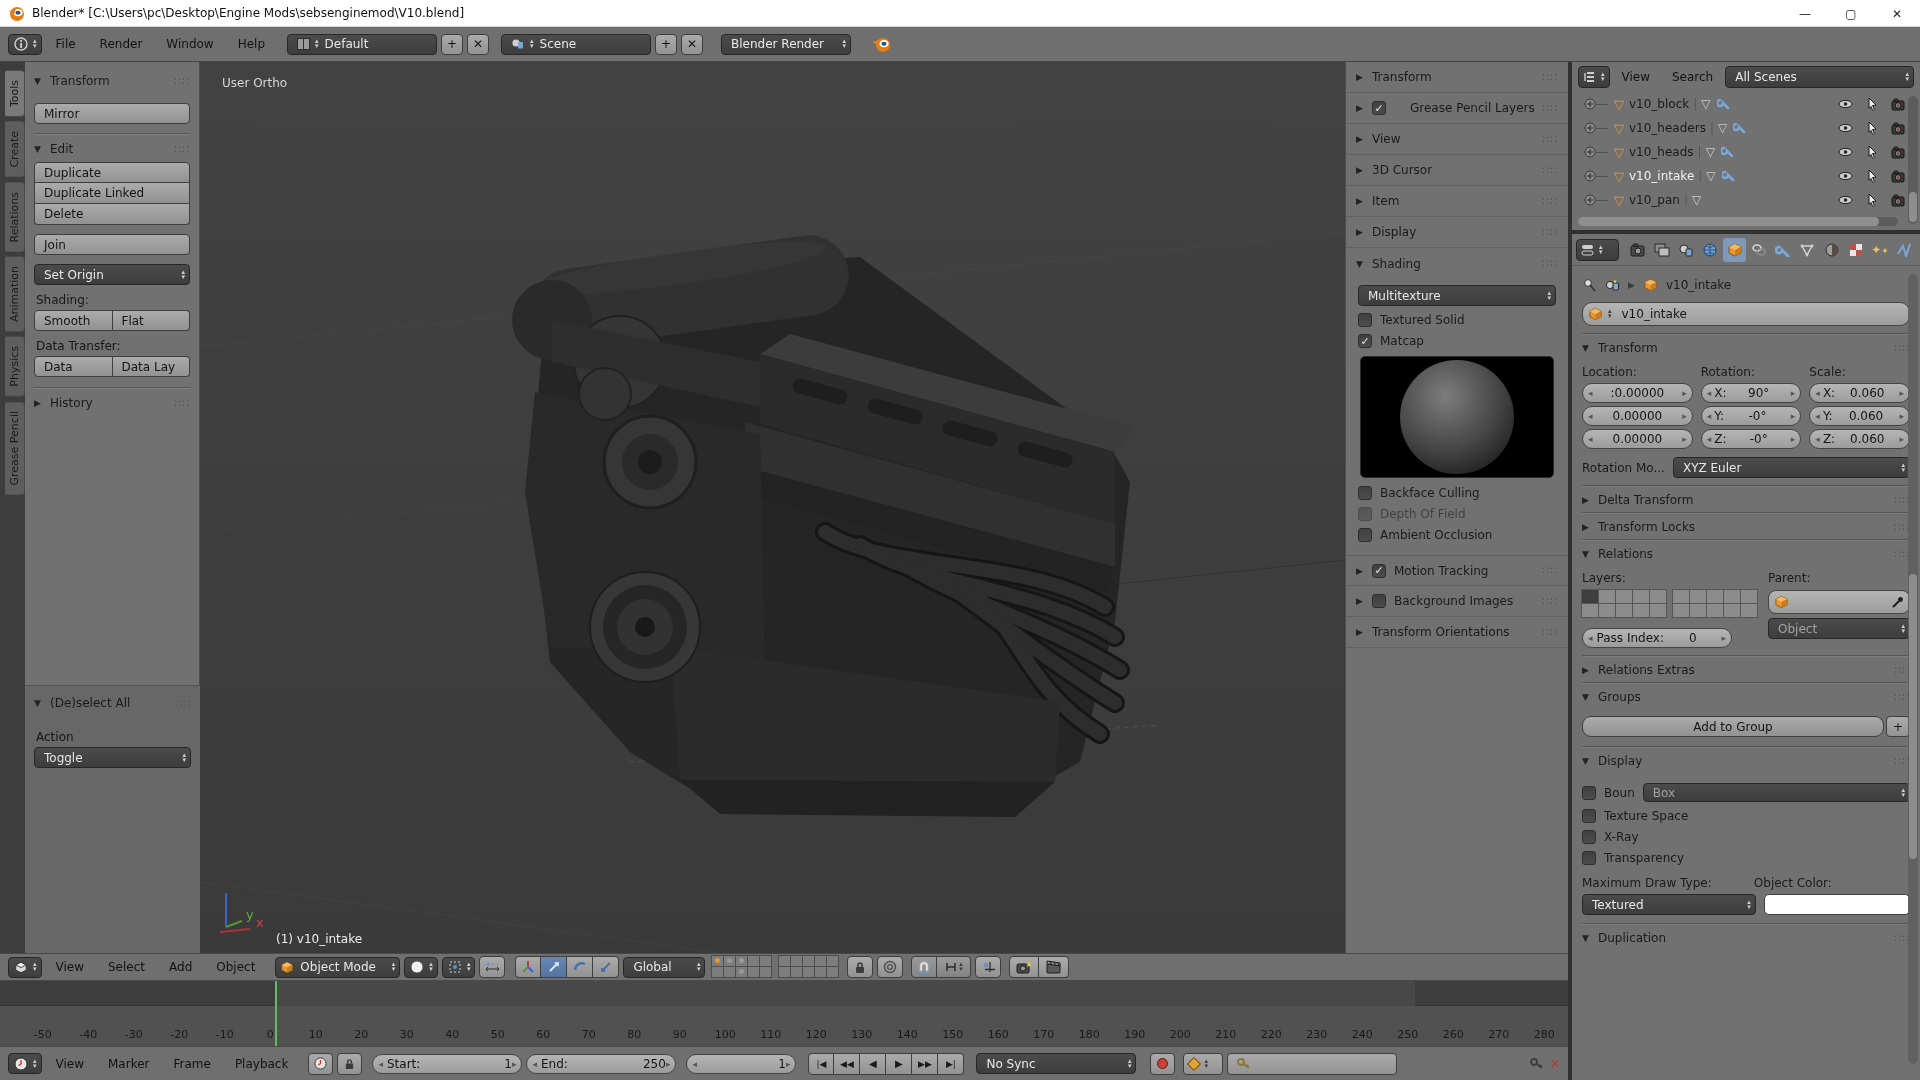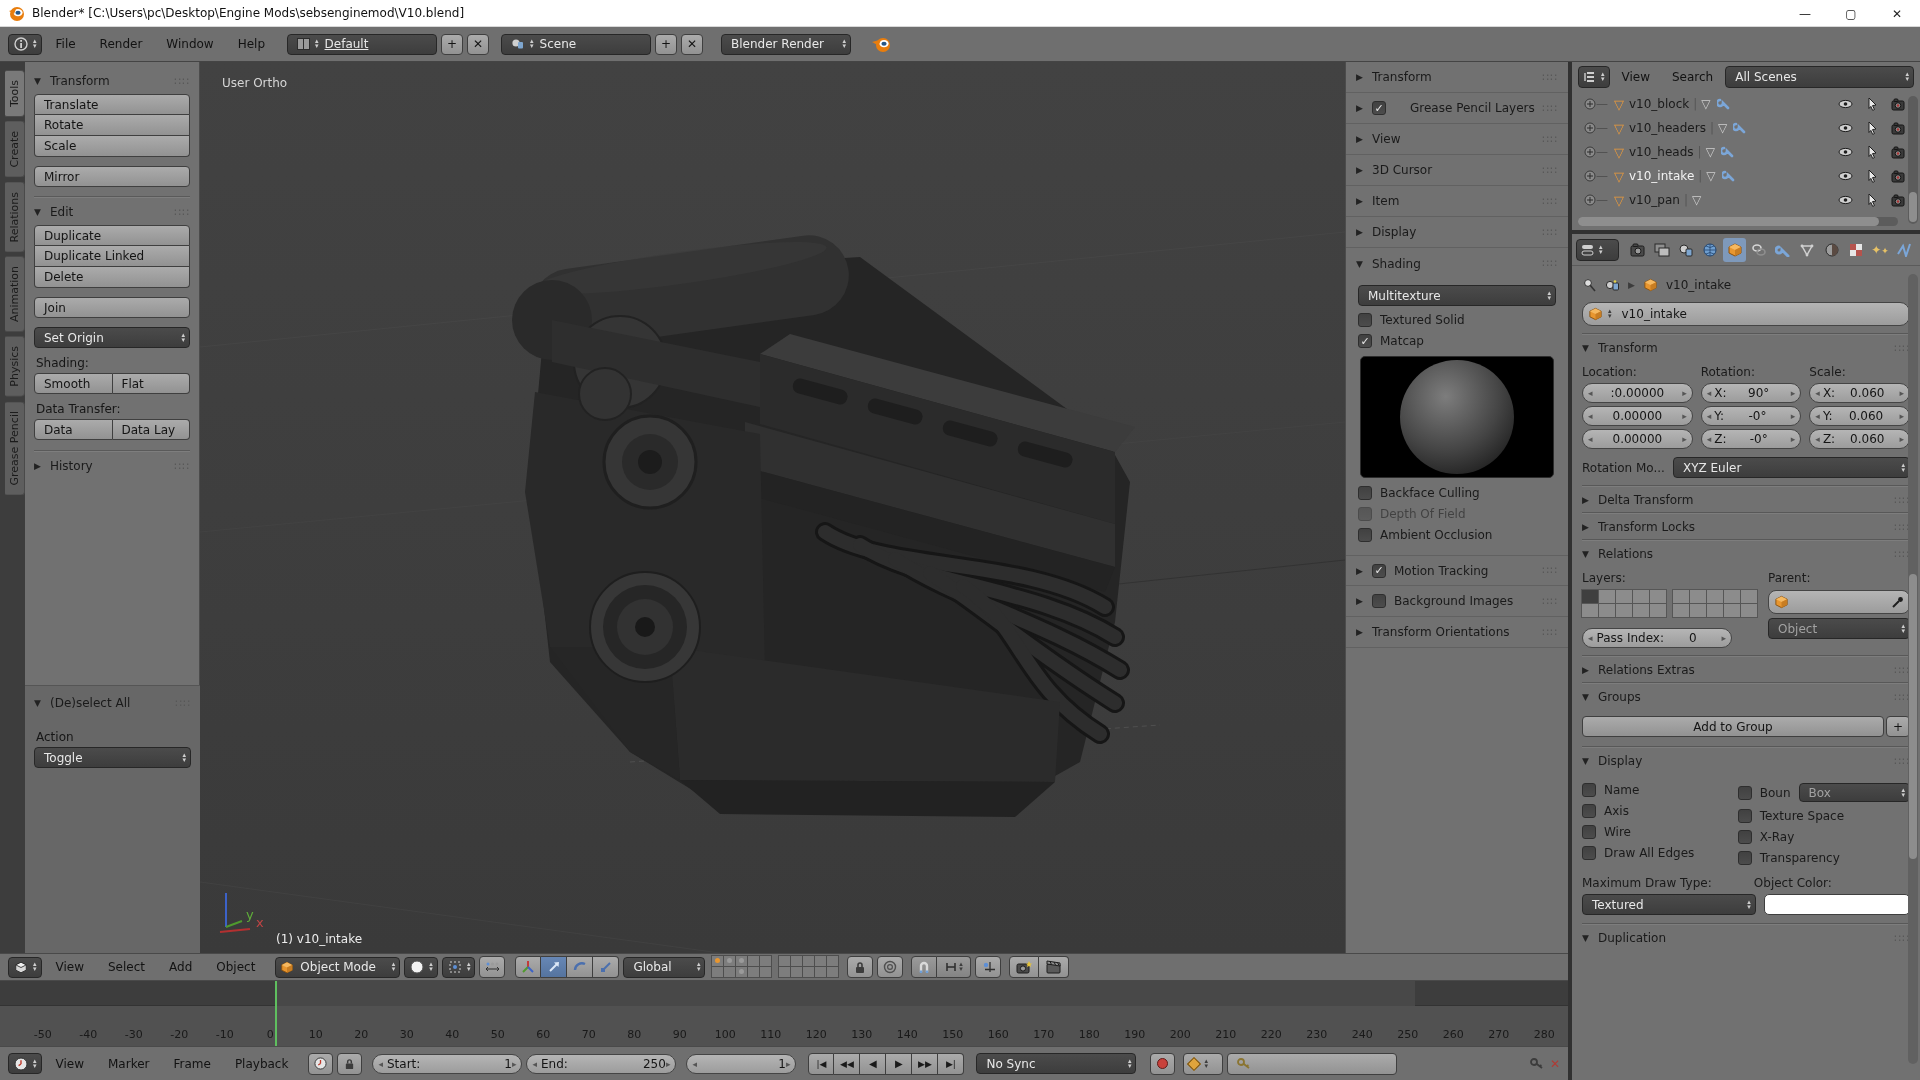--- a/index.html
+++ b/index.html
@@ -162,21 +162,21 @@
     <span>
         <svg width="13" height="12" viewBox="0 0 13 12">
           <rect x="0.5" y="0.5" width="12" height="11" fill="#9a9a9a" stroke="#2c2c2c"></rect>
           <line x1="6.5" y1="0.5" x2="6.5" y2="11.5" stroke="#2c2c2c"></line>
         </svg>
       </span>
     <span class="ud" style="margin-right:6px;">
         <span>▴</span>
         <span>▾</span>
       </span>
-    <span class="lbl" style="color:#e8e8e8;text-decoration:underline;">Default</span>
+    <span class="lbl" style="color:#e8e8e8;">Default</span>
   </div>
   <div class="btn sq" style="width:22px;">+</div>
   <div class="btn sq" style="width:22px;">✕</div>
   <div class="dd" style="width:150px; margin-left:8px;">
     <span>
         <svg width="14" height="12" viewBox="0 0 14 12">
           <circle cx="5" cy="5" r="3.6" fill="#cfcfcf"></circle>
           <rect x="7" y="4" width="5" height="6.5" rx="1" fill="#7ea6cf"></rect>
         </svg>
       </span>
@@ -213,25 +213,20 @@
   <div class="vtab">Physics</div>
   <div class="vtab">Grease Pencil</div>
 </div>
 
 <div id="toolshelf">
   <div class="phead">
       <span class="tri">▼</span>
       <span>Transform</span>
       <span class="grip">∷∷</span>
     </div>
-  <div class="vgroup">
-    <div class="btn">Translate</div>
-    <div class="btn">Rotate</div>
-    <div class="btn">Scale</div>
-  </div>
   <div class="btn" style="margin-top:9px;">Mirror</div>
   <div class="sep" style="margin:9px 0 2px 0;"></div>
   <div class="phead">
       <span class="tri">▼</span>
       <span>Edit</span>
       <span class="grip">∷∷</span>
     </div>
   <div class="vgroup">
     <div class="btn">Duplicate</div>
     <div class="btn">Duplicate Linked</div>
@@ -953,48 +948,30 @@
         <span class="tri">▶</span>
         <span>Relations Extras</span>
         <span class="grip">∷∷</span>
       </div>
     <div class="prophead">
         <span class="tri">▼</span>
         <span>Groups</span>
         <span class="grip">∷∷</span>
       </div>
     <div style="display:flex; gap:2px; margin:6px 0 10px 0;">
-      <div class="btn" style="flex:1; justify-content:center;">Add to Group</div>
+      <div class="btn" style="flex:1; justify-content:center;border-radius:9px;">Add to Group</div>
       <div class="btn sq" style="width:24px;">+</div>
     </div>
 
     <div class="prophead">
         <span class="tri">▼</span>
         <span>Display</span>
         <span class="grip">∷∷</span>
       </div>
     <div style="display:flex; gap:6px; margin-top:2px;">
-      <div style="flex:1;">
-        <div class="chkrow">
-            <span class="chk"></span>
-            <span>Name</span>
-          </div>
-        <div class="chkrow">
-            <span class="chk"></span>
-            <span>Axis</span>
-          </div>
-        <div class="chkrow">
-            <span class="chk"></span>
-            <span>Wire</span>
-          </div>
-        <div class="chkrow">
-            <span class="chk"></span>
-            <span>Draw All Edges</span>
-          </div>
-      </div>
       <div style="flex:1.15;">
         <div class="chkrow">
             <span class="chk"></span>
             <span>Boun</span>
             <div class="dd" style="flex:1; height:19px;">
               <span class="lbl" style="color:#a2a2a2;">Box</span>
               <span class="ud">
                 <span>▴</span>
                 <span>▾</span>
               </span>

